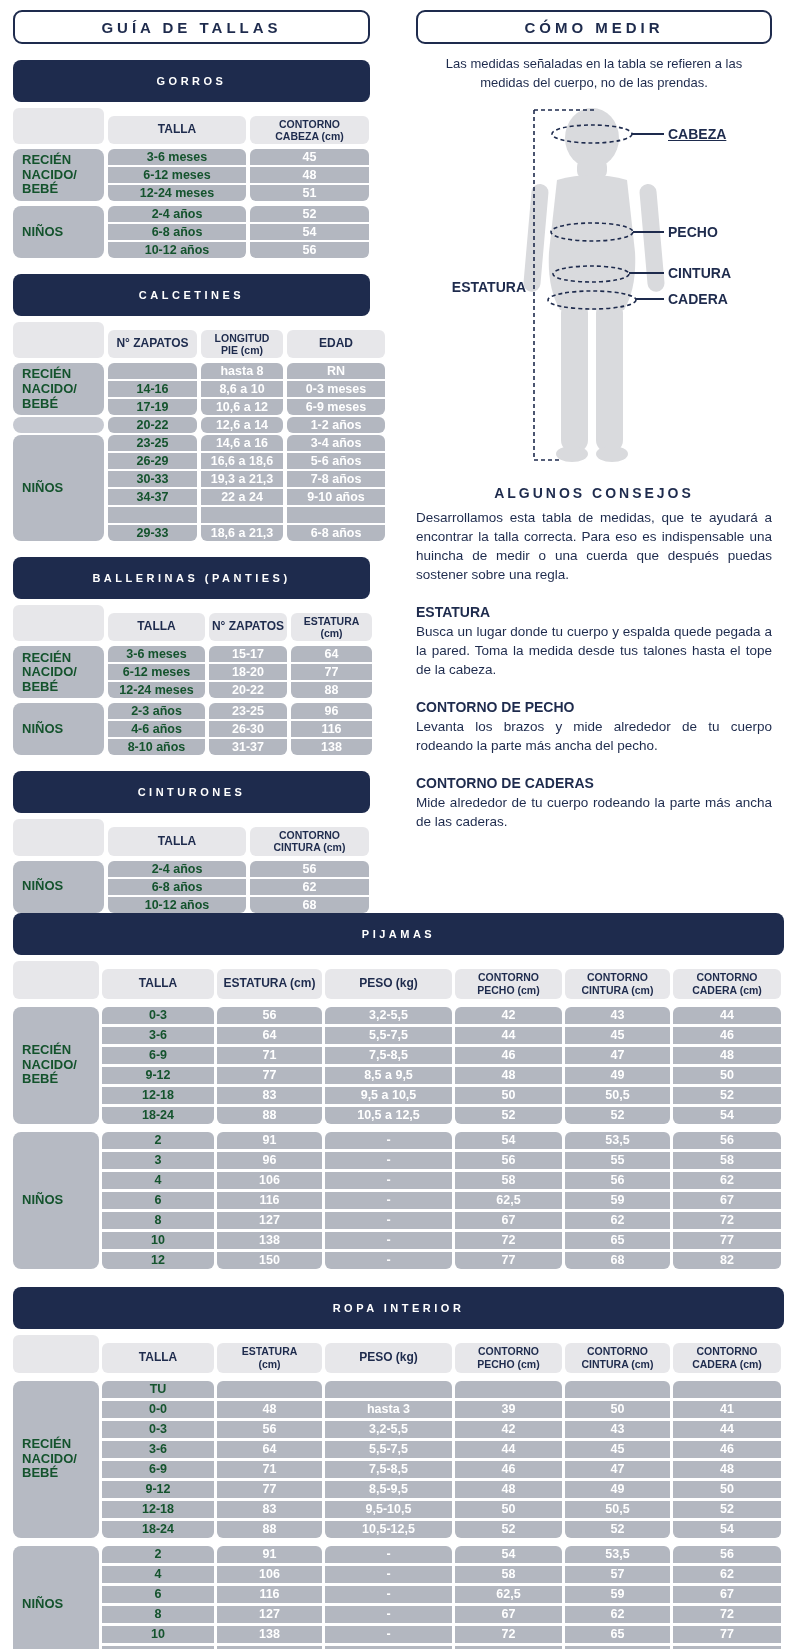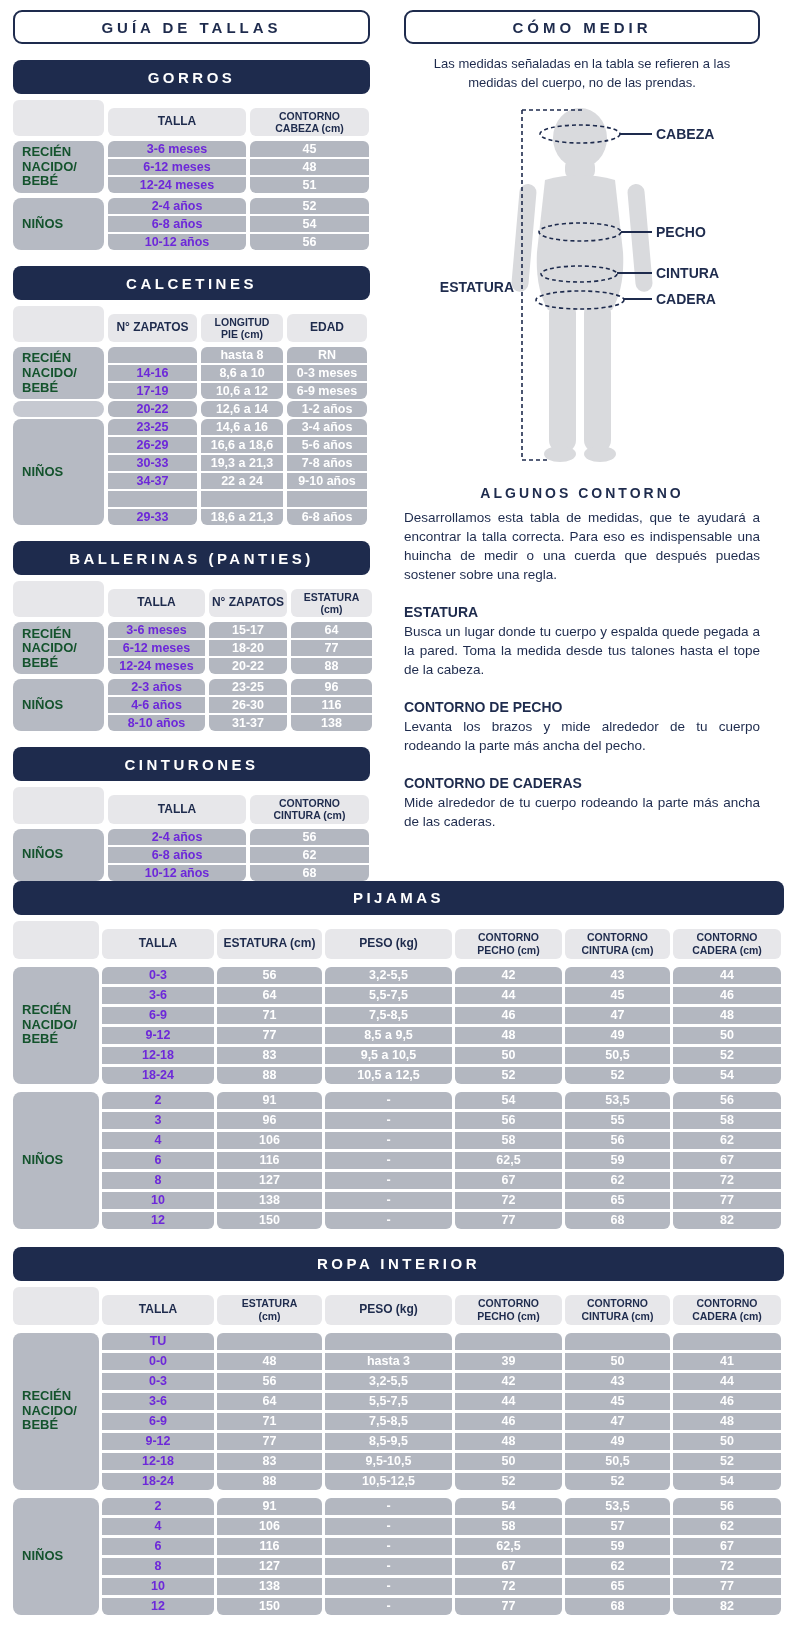--- a/index.html
+++ b/index.html
@@ -1,56 +1,56 @@
 <!DOCTYPE html>
 <html><head>
 <meta charset="utf-8">
 <style>
   html,body{margin:0;padding:0;background:#fff;}
   body{width:800px;height:1649px;overflow:hidden;font-family:"Liberation Sans",sans-serif;
        -webkit-font-smoothing:antialiased;}
   .top{display:flex;align-items:flex-start;padding:10px 0 0 13px;}
   .lcol{width:357px;flex:none;}
-  .rcol{width:356px;flex:none;margin-left:34px;color:#1e2b4d;}
+  .rcol{width:356px;flex:none;margin-left:46px;color:#1e2b4d;}
 
   .title-box{height:30px;border:2px solid #1e2b4d;border-radius:9px;display:flex;align-items:center;
              justify-content:center;font-size:15px;font-weight:bold;letter-spacing:4px;color:#1e2b4d;}
 
   .sizetable{margin-top:16px;}
   .lcol .sizetable:first-of-type{margin-top:12px;}
-  .bar{height:34px;border-radius:8px;background:#1e2b4d;color:#fff;display:flex;align-items:center;
-       justify-content:center;font-weight:bold;font-size:15px;letter-spacing:3.5px;margin-bottom:6px;}
+  .bar{height:42px;border-radius:8px;background:#1e2b4d;color:#fff;display:flex;align-items:center;
+       justify-content:center;font-weight:bold;font-size:11px;letter-spacing:3.5px;margin-bottom:6px;}
   .trow{display:flex;gap:4px;}
   .wide .trow{gap:3px;}
   .spacer{background:#e7e7ea;border-radius:6px;flex:none;}
   .hcell{flex:none;background:#e7e7ea;border-radius:6px;color:#1e2b4d;font-weight:bold;font-size:12px;
          display:flex;align-items:center;justify-content:center;text-align:center;min-height:28px;
          line-height:1.15;padding:2px 1px;box-sizing:border-box;white-space:pre-line;margin-top:8px;}
   .hcell.small{font-size:10.5px;}
   .wide .hcell{min-height:30px;}
   .tgroup{margin-top:5px;}
   .tgroup.tight{margin-top:2px;}
   .wide .tgroup{margin-top:8px;}
   .glabel{flex:none;background:#b6bac3;border-radius:8px;display:flex;align-items:center;
           padding:3px 3px 3px 9px;font-weight:bold;font-size:13px;color:#14532d;line-height:1.12;
           box-sizing:border-box;}
   .glabel.light{background:#c6c9d1;}
   .strip{flex:none;border-radius:6px;overflow:hidden;display:flex;flex-direction:column;justify-content:stretch;}
   .cell{height:16px;line-height:16px;text-align:center;background:#b3b7c0;font-weight:bold;font-size:12.5px;
         border-top:2px solid #fff;}
   .strip .cell:first-child{border-top:none;}
-  .cell.ink{color:#6d28d9;}
+  .cell.ink{color:#14532d;}
   .cell.val{color:#fff;}
   .wide .cell{height:17px;line-height:17px;border-top-width:3px;}
 
   
   .sizetable .glabel,.sizetable .spacer{width:91px;}
   .wide .glabel,.wide .spacer{width:86px;}
   .t-gorros .cw0{width:138px;}.t-gorros .cw1{width:119px;}
-  .t-calcetines .cw0{width:89px;}.t-calcetines .cw1{width:82px;}.t-calcetines .cw2{width:80px;}
+  .t-calcetines .cw0{width:89px;}.t-calcetines .cw1{width:82px;}.t-calcetines .cw2{width:98px;}
   .t-ballerinas .cw0{width:97px;}.t-ballerinas .cw1{width:78px;}.t-ballerinas .cw2{width:81px;}
   .t-cinturones .cw0{width:138px;}.t-cinturones .cw1{width:119px;}
   .t-pijamas .cw0,.t-ropa_interior .cw0{width:112px;}
   .t-pijamas .cw1,.t-ropa_interior .cw1{width:105px;}
   .t-pijamas .cw2,.t-ropa_interior .cw2{width:127px;}
   .t-pijamas .cw3,.t-ropa_interior .cw3{width:107px;}
   .t-pijamas .cw4,.t-ropa_interior .cw4{width:105px;}
   .t-pijamas .cw5,.t-ropa_interior .cw5{width:108px;}
 
   #wide-area{margin-left:13px;width:771px;}
@@ -274,28 +274,28 @@
           <ellipse cx="175" cy="172" rx="38" ry="8"></ellipse>
           <ellipse cx="176" cy="198" rx="44" ry="9"></ellipse>
         </g>
         <g stroke="#1e2b4d" stroke-width="2">
           <line x1="216" y1="32" x2="248" y2="32"></line>
           <line x1="217" y1="130" x2="248" y2="130"></line>
           <line x1="213" y1="171" x2="248" y2="171"></line>
           <line x1="220" y1="197" x2="248" y2="197"></line>
         </g>
       </svg>
-      <div class="diag-label" style="left:252px;top:24px;">CABEZA</div>
+      <div class="diag-label" style="left:252px;top:24px;text-decoration:underline;">CABEZA</div>
       <div class="diag-label" style="left:252px;top:122px;">PECHO</div>
       <div class="diag-label" style="left:252px;top:163px;">CINTURA</div>
       <div class="diag-label" style="left:252px;top:189px;">CADERA</div>
       <div class="diag-label" style="left:18px;top:177px;width:92px;text-align:right;">ESTATURA</div>
     </div>
 
-    <h3 class="consejos-title">ALGUNOS CONTORNO</h3>
+    <h3 class="consejos-title">ALGUNOS CONSEJOS</h3>
     <p class="cons-intro">Desarrollamos esta tabla de medidas, que te ayudará a encontrar la talla correcta. Para eso es indispensable una huincha de medir o una cuerda que después puedas sostener sobre una regla.</p>
 
     <div class="csec">
       <h4>ESTATURA</h4>
       <p>Busca un lugar donde tu cuerpo y espalda quede pegada a la pared. Toma la medida desde tus talones hasta el tope de la cabeza.</p>
     </div>
     <div class="csec">
       <h4>CONTORNO DE PECHO</h4>
       <p>Levanta los brazos y mide alrededor de tu cuerpo rodeando la parte más ancha del pecho.</p>
     </div>

